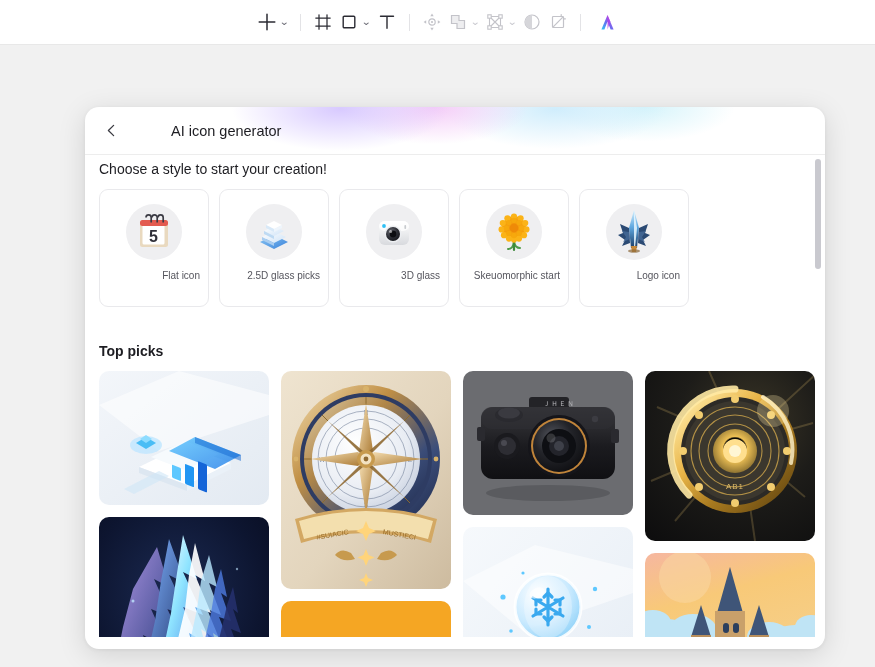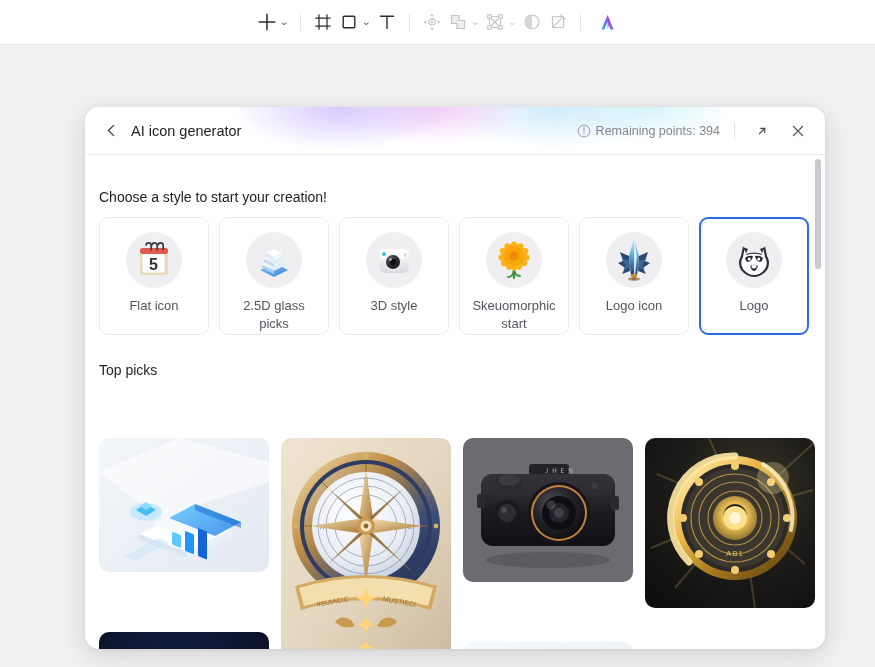--- a/index.html
+++ b/index.html
@@ -61,20 +61,21 @@
       radial-gradient(ellipse 120px 46px at 560px 0px, rgba(206,242,250,.85) 0%, rgba(206,242,250,0) 75%),
       linear-gradient(180deg, rgba(255,255,255,0) 52%, #ffffff 100%);
     pointer-events: none;
   }
   #header {
     position: absolute; left: 0; top: 0;
     width: 740px; height: 48px;
     display: flex; align-items: center;
     padding: 0 14px 0 14px;
     border-bottom: 1px solid #ededed;
+    gap: 40px;
   }
   #back-btn {
     width: 24px; height: 24px;
     display: flex; align-items: center; justify-content: center;
     color: #3c3c43; cursor: pointer;
   }
   #dialog-title {
     font-size: 14.5px; color: #1d1d22;
     margin-left: 8px; font-weight: 400;
     white-space: nowrap;
@@ -91,30 +92,30 @@
   #hdr-sep { width: 1px; height: 16px; background: #e0e0e3; margin: 0 14px; }
   .hdr-btn {
     width: 26px; height: 26px;
     display: flex; align-items: center; justify-content: center;
     color: #4a4a52; cursor: pointer;
   }
   #expand-btn { margin-right: 10px; }
 
   
   #body {
-    position: absolute; left: 0; top: 64px;
+    position: absolute; left: 0; top: 36px;
     width: 740px; height: 494px;
     overflow: hidden;
   }
   #content { padding: 18px 14px 0 14px; }
   .section-title {
     font-size: 14px; color: #1d1d22;
     margin: 0 0 12px 0; font-weight: 400;
   }
-  #topicks-title { margin-top: 27px; }
+  #topicks-title { margin-top: 36px; font-weight: bold; }
 
   
   #styles {
     display: flex; gap: 10px;
   }
   .style-card {
     width: 110px; height: 118px;
     border: 1px solid #e9e9ec;
     border-radius: 9px;
     background: #fff;
@@ -129,37 +130,36 @@
   }
   .style-thumb {
     width: 56px; height: 56px;
     border-radius: 50%;
     background: #efeff1;
     display: flex; align-items: center; justify-content: center;
     overflow: hidden;
   }
   .style-label {
     margin-top: 9px;
-    font-size: 13px; color: #55555d;
-    text-align: center; line-height: 1.35;
+    font-size: 10px; color: #55555d;
+    text-align: right; line-height: 1.35;
     width: 92px;
   }
 
   
   #gallery {
     display: flex; gap: 12px;
   }
   .gal-col { display: flex; flex-direction: column; gap: 12px; width: 170px; }
   .gal-item {
     width: 170px;
     border-radius: 10px;
     overflow: hidden;
     position: relative;
     cursor: pointer;
-    margin-top: 48px;
   }
 
   
   #scrollbar-track {
     position: absolute; right: 4px; top: 50px;
     width: 6px; height: 488px;
     background: transparent;
   }
   #scrollbar-thumb {
     position: absolute; right: 4px; top: 50px;
@@ -273,44 +273,20 @@
   <div id="header-wash"></div>
 
   <div id="header">
     <div id="back-btn">
       <svg width="15" height="15" viewBox="0 0 15 15">
         <path d="M9.6 2.4 L4.4 7.5 L9.6 12.6" stroke="#3c3c43" stroke-width="1.3" fill="none" stroke-linecap="round" stroke-linejoin="round"></path>
       </svg>
     </div>
     <div id="dialog-title">AI icon generator</div>
 
-    <div id="header-right">
-      <div id="points">
-        <svg width="14" height="14" viewBox="0 0 14 14">
-          <circle cx="7" cy="7" r="5.9" stroke="#9a9aa2" stroke-width="1" fill="none"></circle>
-          <path d="M7 3.6 V7.6" stroke="#9a9aa2" stroke-width="1.1" stroke-linecap="round"></path>
-          <circle cx="7" cy="9.9" r="0.72" fill="#9a9aa2"></circle>
-        </svg>
-        <span>Remaining points: 394</span>
-      </div>
-      <div id="hdr-sep"></div>
-      <div class="hdr-btn" id="expand-btn">
-        <svg width="16" height="16" viewBox="0 0 16 16">
-          <path d="M5.4 10.6 L10.7 5.3" stroke="#4a4a52" stroke-width="1.25" stroke-linecap="round"></path>
-          <path d="M6.6 5.3 H10.7 V9.4" stroke="#4a4a52" stroke-width="1.25" fill="none" stroke-linecap="round" stroke-linejoin="round"></path>
-          <path d="M3.2 3.2 H12.8 V12.8 H3.2 Z" stroke="none" fill="none"></path>
-          <path d="M12.8 3.2 H3.2" stroke="none"></path>
-        </svg>
-      </div>
-      <div class="hdr-btn">
-        <svg width="16" height="16" viewBox="0 0 16 16">
-          <path d="M3.4 3.4 L12.6 12.6 M12.6 3.4 L3.4 12.6" stroke="#4a4a52" stroke-width="1.3" stroke-linecap="round"></path>
-        </svg>
-      </div>
-    </div>
   </div>
 
   <div id="body">
     <div id="content">
 
       <h3 class="section-title">Choose a style to start your creation!</h3>
 
       <div id="styles">
 
         <div class="style-card">
@@ -371,21 +347,21 @@
               <rect x="13" y="17" width="30" height="24" rx="6" fill="url(#cam1)"></rect>
               <rect x="13" y="17" width="30" height="10" rx="6" fill="#ffffff" opacity=".7"></rect>
               <circle cx="27" cy="30" r="8.6" fill="#eceef1"></circle>
               <circle cx="27" cy="30" r="7" fill="url(#lens1)"></circle>
               <circle cx="27" cy="30" r="3.4" fill="#0c0d11"></circle>
               <circle cx="24.6" cy="27.4" r="1.5" fill="#ffffff" opacity=".55"></circle>
               <circle cx="18" cy="22" r="1.9" fill="#2fc0f5"></circle>
               <rect x="38.4" y="21" width="1.7" height="4" rx="0.8" fill="#c7cace"></rect>
             </svg>
           </div>
-          <div class="style-label">3D style</div>
+          <div class="style-label">3D glass</div>
         </div>
 
         <div class="style-card">
           <div class="style-thumb">
             <svg class="art" viewBox="0 0 56 56">
               <g>
                 <path d="M28 38 C27 44 25 45 22 45" stroke="#4e9b4a" stroke-width="2" fill="none" stroke-linecap="round"></path>
                 <path d="M28 38 C29 43 31 44 34 44" stroke="#4e9b4a" stroke-width="2" fill="none" stroke-linecap="round"></path>
                 <path d="M28 36 V46" stroke="#3f8a3c" stroke-width="2.2" stroke-linecap="round"></path>
               </g>
@@ -442,40 +418,20 @@
                 <path d="M23 28 L16 27 L20 33 L17 38 L24 35 Z"></path>
                 <path d="M33 28 L40 27 L36 33 L39 38 L32 35 Z"></path>
               </g>
               <path d="M25 42 H31 L30 48 H26 Z" fill="#c98a3a"></path>
               <ellipse cx="28" cy="47" rx="6" ry="1.8" fill="#8c6a3a" opacity=".7"></ellipse>
             </svg>
           </div>
           <div class="style-label">Logo icon</div>
         </div>
 
-        <div class="style-card selected">
-          <div class="style-thumb">
-            <svg class="art" viewBox="0 0 56 56">
-              <path d="M17 14 L20 22 Q28 19 36 22 L39 14 L41 24 Q45 31 41 38
-                       Q35 45 28 45 Q21 45 15 38 Q11 31 15 24 Z" fill="#2b2f38"></path>
-              <path d="M18.5 17 L20.5 23 Q28 20.5 35.5 23 L37.5 17 L39 25
-                       Q42.5 31 39 37 Q34 43 28 43 Q22 43 17 37 Q13.5 31 17 25 Z" fill="#ffffff"></path>
-              <path d="M19 26 Q22 23 27 24 Q26 29 22 30 Q19.5 29 19 26 Z" fill="#23272f"></path>
-              <path d="M37 26 Q34 23 29 24 Q30 29 34 30 Q36.5 29 37 26 Z" fill="#23272f"></path>
-              <circle cx="23.2" cy="27" r="1.5" fill="#ffffff"></circle>
-              <circle cx="32.8" cy="27" r="1.5" fill="#ffffff"></circle>
-              <path d="M24 34 Q28 31.5 32 34 Q30.5 38.5 28 39 Q25.5 38.5 24 34 Z" fill="#2b2f38"></path>
-              <ellipse cx="28" cy="34.6" rx="2.6" ry="1.9" fill="#ffffff"></ellipse>
-              <path d="M26 37 Q28 38.8 30 37" stroke="#2b2f38" stroke-width="1.1" fill="none"></path>
-              <path d="M20 21 L17 15 L22 17 Z" fill="#2b2f38"></path>
-              <path d="M36 21 L39 15 L34 17 Z" fill="#2b2f38"></path>
-            </svg>
-          </div>
-          <div class="style-label">Logo</div>
-        </div>
 
       </div>
 
       <h3 class="section-title" id="topicks-title">Top picks</h3>
 
       <div id="gallery">
 
         <div class="gal-col">
 
           <div class="gal-item" style="height:134px">

